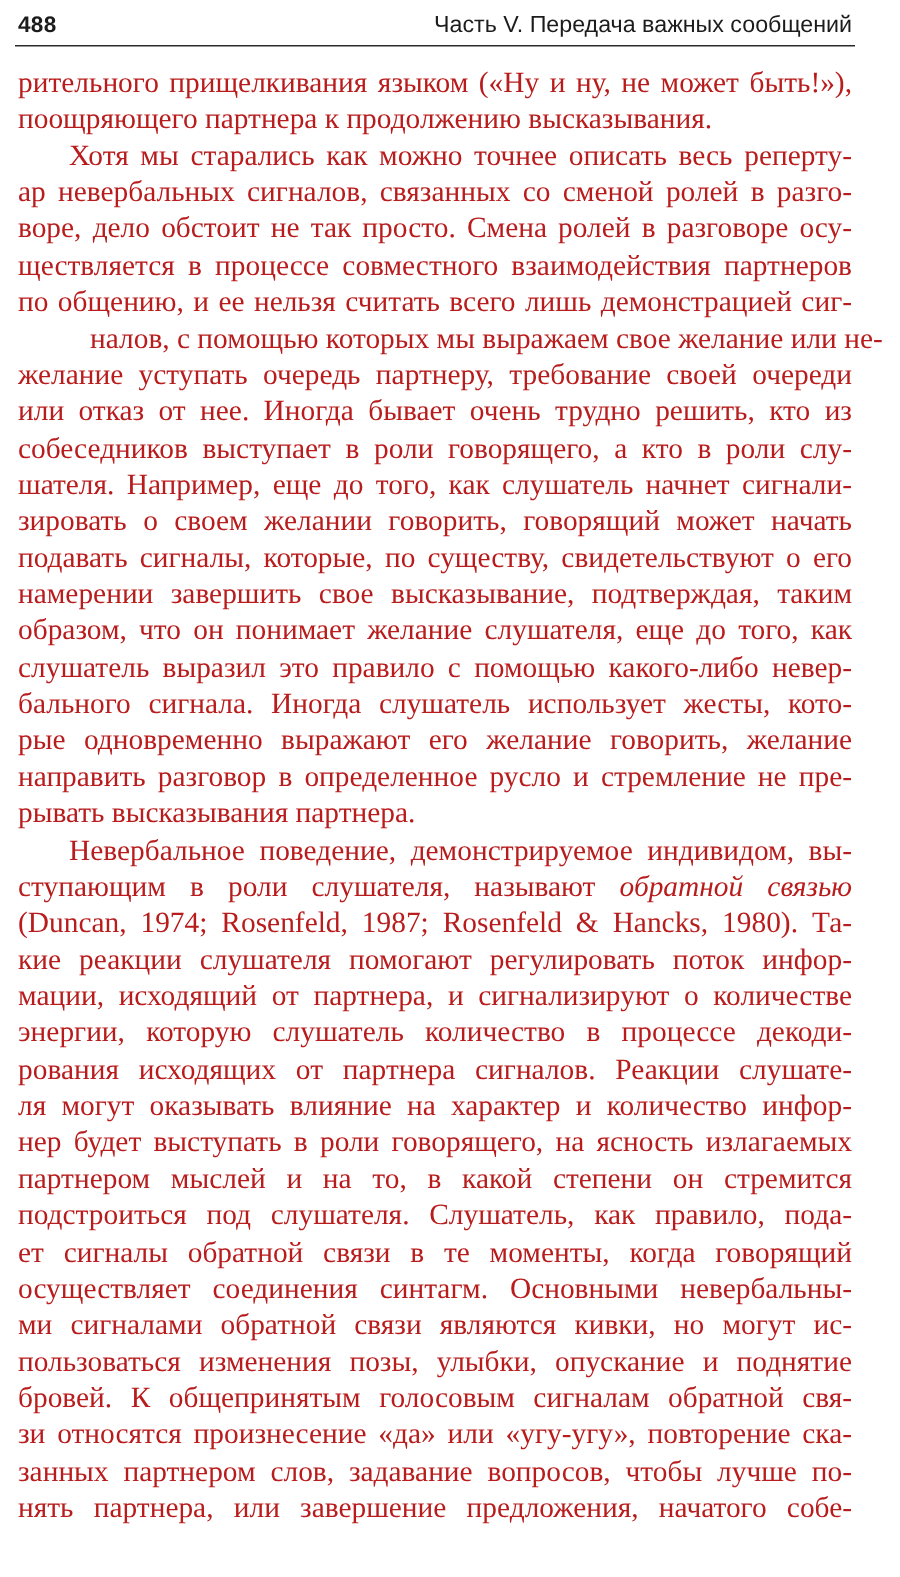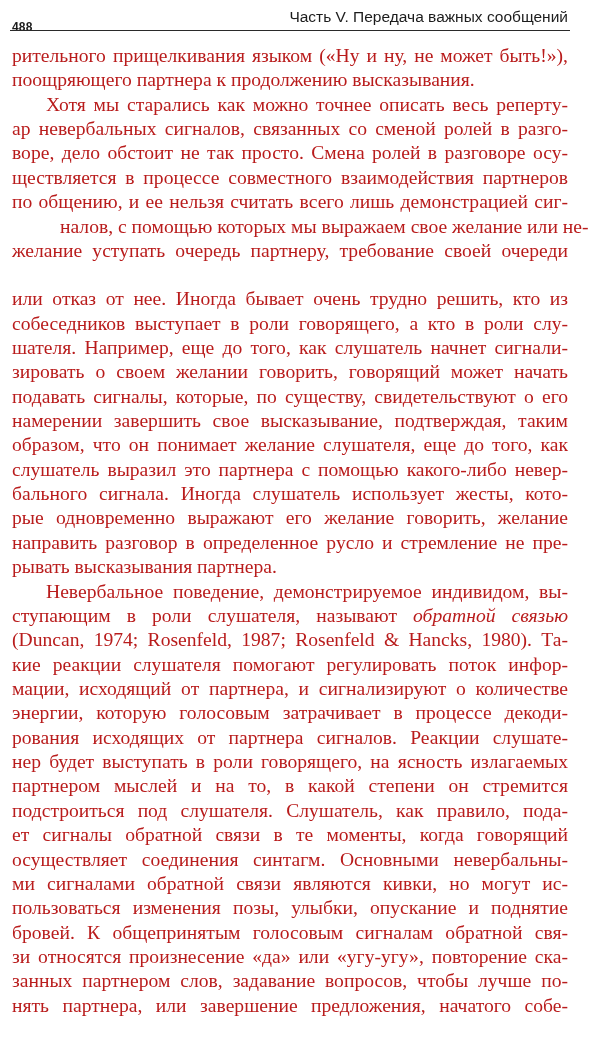--- a/index.html
+++ b/index.html
@@ -25,23 +25,23 @@
       top: 6px;
       width: 556px;
       height: 22px;
       font-family: "Liberation Sans", "DejaVu Sans", sans-serif;
       font-size: 15.5px;
       color: #1c1c1c;
     }
     .page-number {
       position: absolute;
       left: 0;
-      top: 14px;
+      top: 2px;
       font-weight: bold;
-      font-size: 12px;
+      font-size: 15px;
       letter-spacing: 0.2px;
     }
     .chapter-title {
       position: absolute;
       right: 0;
       top: 2px;
       white-space: nowrap;
       text-align: center;
     }
     .head-rule {
@@ -93,39 +93,40 @@
   <div class="body-text" id="body-text">
     <span class="line" style="height: 24.3659px; line-height: 24.3659px; display: block;">рительного прищелкивания языком («Ну и ну, не может быть!»),</span>
     <span class="line last" style="height: 24.3659px; line-height: 24.3659px; display: block;">поощряющего партнера к продолжению высказывания.</span>
     <span class="line indent" style="height: 24.3659px; line-height: 24.3659px; display: block;">Хотя мы старались как можно точнее описать весь реперту-</span>
     <span class="line" style="height: 24.3659px; line-height: 24.3659px; display: block;">ар невербальных сигналов, связанных со сменой ролей в разго-</span>
     <span class="line" style="height: 24.3659px; line-height: 24.3659px; display: block;">воре, дело обстоит не так просто. Смена ролей в разговоре осу-</span>
     <span class="line" style="height: 24.3659px; line-height: 24.3659px; display: block;">ществляется в процессе совместного взаимодействия партнеров</span>
     <span class="line" style="height: 24.3659px; line-height: 24.3659px; display: block;">по общению, и ее нельзя считать всего лишь демонстрацией сиг-</span>
     <span class="line" style="height: 24.3659px; line-height: 24.3659px; display: block; margin-left: 48px;">налов, с помощью которых мы выражаем свое желание или не-</span>
     <span class="line" style="height: 24.3659px; line-height: 24.3659px; display: block;">желание уступать очередь партнеру, требование своей очереди</span>
-    <span class="line" style="height: 24.3659px; line-height: 24.3659px; display: block; margin-top: 24px;">или отказ от нее. Иногда бывает очень трудно решить, кто из</span>
+    <span class="line" style="height: 24.3659px; line-height: 24.3659px; display: block;">или отказ от нее. Иногда бывает очень трудно решить, кто из</span>
     <span class="line" style="height: 24.3659px; line-height: 24.3659px; display: block;">собеседников выступает в роли говорящего, а кто в роли слу-</span>
     <span class="line" style="height: 24.3659px; line-height: 24.3659px; display: block;">шателя. Например, еще до того, как слушатель начнет сигнали-</span>
     <span class="line" style="height: 24.3659px; line-height: 24.3659px; display: block;">зировать о своем желании говорить, говорящий может начать</span>
     <span class="line" style="height: 24.3659px; line-height: 24.3659px; display: block;">подавать сигналы, которые, по существу, свидетельствуют о его</span>
     <span class="line" style="height: 24.3659px; line-height: 24.3659px; display: block;">намерении завершить свое высказывание, подтверждая, таким</span>
     <span class="line" style="height: 24.3659px; line-height: 24.3659px; display: block;">образом, что он понимает желание слушателя, еще до того, как</span>
-    <span class="line" style="height: 24.3659px; line-height: 24.3659px; display: block;">слушатель выразил это партнера с помощью какого-либо невер-</span>
+    <span class="line" style="height: 24.3659px; line-height: 24.3659px; display: block;">слушатель выразил это правило с помощью какого-либо невер-</span>
     <span class="line" style="height: 24.3659px; line-height: 24.3659px; display: block;">бального сигнала. Иногда слушатель использует жесты, кото-</span>
     <span class="line" style="height: 24.3659px; line-height: 24.3659px; display: block;">рые одновременно выражают его желание говорить, желание</span>
     <span class="line" style="height: 24.3659px; line-height: 24.3659px; display: block;">направить разговор в определенное русло и стремление не пре-</span>
     <span class="line last" style="height: 24.3659px; line-height: 24.3659px; display: block;">рывать высказывания партнера.</span>
     <span class="line indent" style="height: 24.3659px; line-height: 24.3659px; display: block;">Невербальное поведение, демонстрируемое индивидом, вы-</span>
     <span class="line" style="height: 24.3659px; line-height: 24.3659px; display: block;"><span>ступающим в роли слушателя, называют </span><span class="italic">обратной связью</span></span>
     <span class="line" style="height: 24.3659px; line-height: 24.3659px; display: block;">(Duncan, 1974; Rosenfeld, 1987; Rosenfeld &amp; Hancks, 1980). Та-</span>
     <span class="line" style="height: 24.3659px; line-height: 24.3659px; display: block;">кие реакции слушателя помогают регулировать поток инфор-</span>
     <span class="line" style="height: 24.3659px; line-height: 24.3659px; display: block;">мации, исходящий от партнера, и сигнализируют о количестве</span>
-    <span class="line" style="height: 24.3659px; line-height: 24.3659px; display: block;">энергии, которую голосовым затрачивает в процессе декоди-</span>
+    <span class="line" style="height: 24.3659px; line-height: 24.3659px; display: block;">энергии, которую слушатель количество в процессе декоди-</span>
     <span class="line" style="height: 24.3659px; line-height: 24.3659px; display: block;">рования исходящих от партнера сигналов. Реакции слушате-</span>
+    <span class="line" style="height: 24.3659px; line-height: 24.3659px; display: block;">ля могут оказывать влияние на характер и количество инфор-</span>
     <span class="line" style="height: 24.3659px; line-height: 24.3659px; display: block;">нер будет выступать в роли говорящего, на ясность излагаемых</span>
     <span class="line" style="height: 24.3659px; line-height: 24.3659px; display: block;">партнером мыслей и на то, в какой степени он стремится</span>
     <span class="line" style="height: 24.3659px; line-height: 24.3659px; display: block;">подстроиться под слушателя. Слушатель, как правило, пода-</span>
     <span class="line" style="height: 24.3659px; line-height: 24.3659px; display: block;">ет сигналы обратной связи в те моменты, когда говорящий</span>
     <span class="line" style="height: 24.3659px; line-height: 24.3659px; display: block;">осуществляет соединения синтагм. Основными невербальны-</span>
     <span class="line" style="height: 24.3659px; line-height: 24.3659px; display: block;">ми сигналами обратной связи являются кивки, но могут ис-</span>
     <span class="line" style="height: 24.3659px; line-height: 24.3659px; display: block;">пользоваться изменения позы, улыбки, опускание и поднятие</span>
     <span class="line" style="height: 24.3659px; line-height: 24.3659px; display: block;">бровей. К общепринятым голосовым сигналам обратной свя-</span>
     <span class="line" style="height: 24.3659px; line-height: 24.3659px; display: block;">зи относятся произнесение «да» или «угу-угу», повторение ска-</span>
     <span class="line" style="height: 24.3659px; line-height: 24.3659px; display: block;">занных партнером слов, задавание вопросов, чтобы лучше по-</span>

